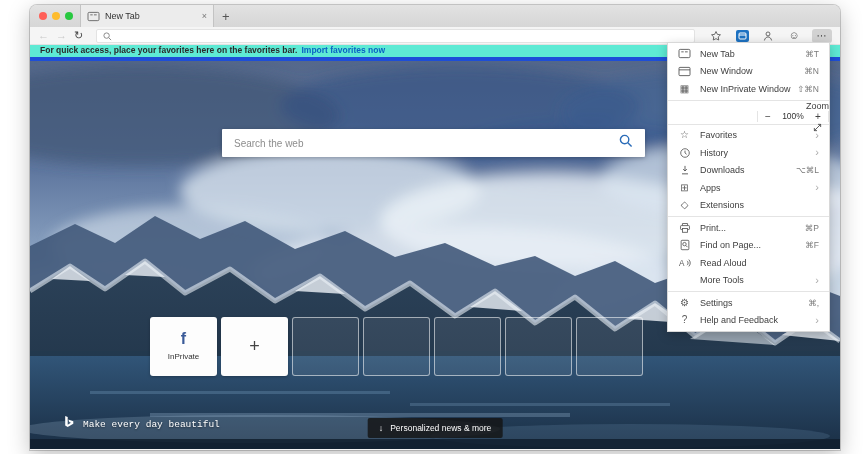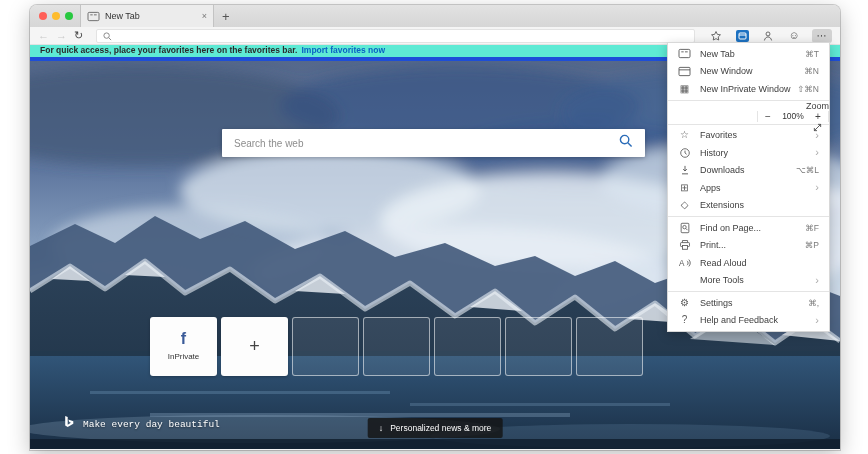--- a/index.html
+++ b/index.html
@@ -331,41 +331,41 @@
         <span class="m-ic">◇</span>
         <span class="m-label">Extensions</span>
       </div>
     </div>
     <div class="m-sep"></div>
 
     <div class="m-section">
       <div class="m-row">
         <span class="m-ic">
             <svg width="12" height="12" viewBox="0 0 14 14">
+              <path d="M4 4V1.8h6V4" fill="none" stroke="#595959" stroke-width="1"></path>
+              <rect x="1.8" y="4.2" width="10.4" height="4.6" rx="0.8" fill="none" stroke="#595959" stroke-width="1"></rect>
+              <rect x="4" y="7.6" width="6" height="4.4" fill="#fff" stroke="#595959" stroke-width="1"></rect>
+            </svg>
+          </span>
+        <span class="m-label">Print...</span>
+        <span class="m-accel">⌘P</span>
+      </div>
+      <div class="m-row">
+        <span class="m-ic">
+            <svg width="12" height="12" viewBox="0 0 14 14">
               <rect x="2.5" y="1.5" width="9" height="11" rx="1" fill="none" stroke="#595959" stroke-width="1"></rect>
               <circle cx="6.4" cy="6" r="2" fill="none" stroke="#595959" stroke-width="1"></circle>
               <path d="M7.9 7.5l2 2" stroke="#595959" stroke-width="1"></path>
             </svg>
           </span>
         <span class="m-label">Find on Page...</span>
         <span class="m-accel">⌘F</span>
       </div>
       <div class="m-row">
         <span class="m-ic">
-            <svg width="12" height="12" viewBox="0 0 14 14">
-              <path d="M4 4V1.8h6V4" fill="none" stroke="#595959" stroke-width="1"></path>
-              <rect x="1.8" y="4.2" width="10.4" height="4.6" rx="0.8" fill="none" stroke="#595959" stroke-width="1"></rect>
-              <rect x="4" y="7.6" width="6" height="4.4" fill="#fff" stroke="#595959" stroke-width="1"></rect>
-            </svg>
-          </span>
-        <span class="m-label">Print...</span>
-        <span class="m-accel">⌘P</span>
-      </div>
-      <div class="m-row">
-        <span class="m-ic">
             <svg width="13" height="12" viewBox="0 0 14 14">
               <text x="0.5" y="10.5" font-size="9.5" fill="#595959" font-family="Liberation Sans, sans-serif">A</text>
               <path d="M10 4.5a3.2 3.2 0 0 1 0 5M12 3a5.6 5.6 0 0 1 0 8" fill="none" stroke="#595959" stroke-width="1"></path>
             </svg>
           </span>
         <span class="m-label">Read Aloud</span>
       </div>
       <div class="m-row">
         <span class="m-ic blank"></span>
         <span class="m-label">More Tools</span>

